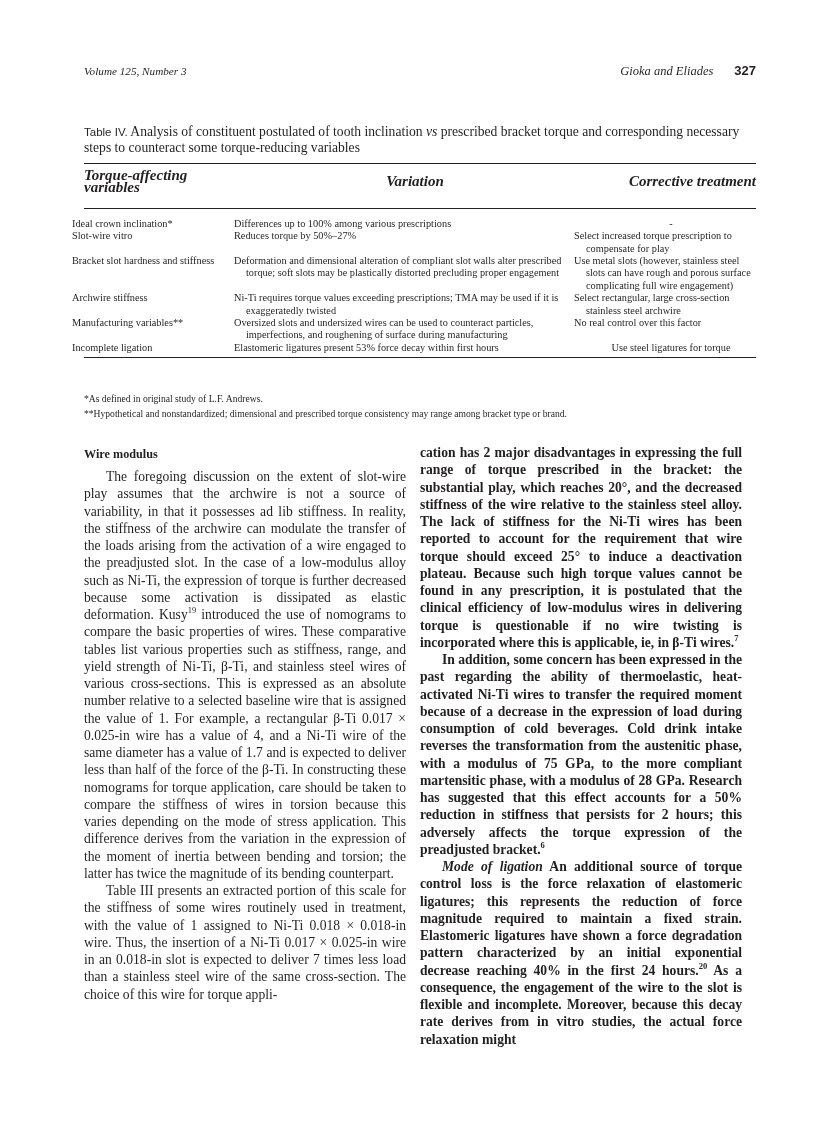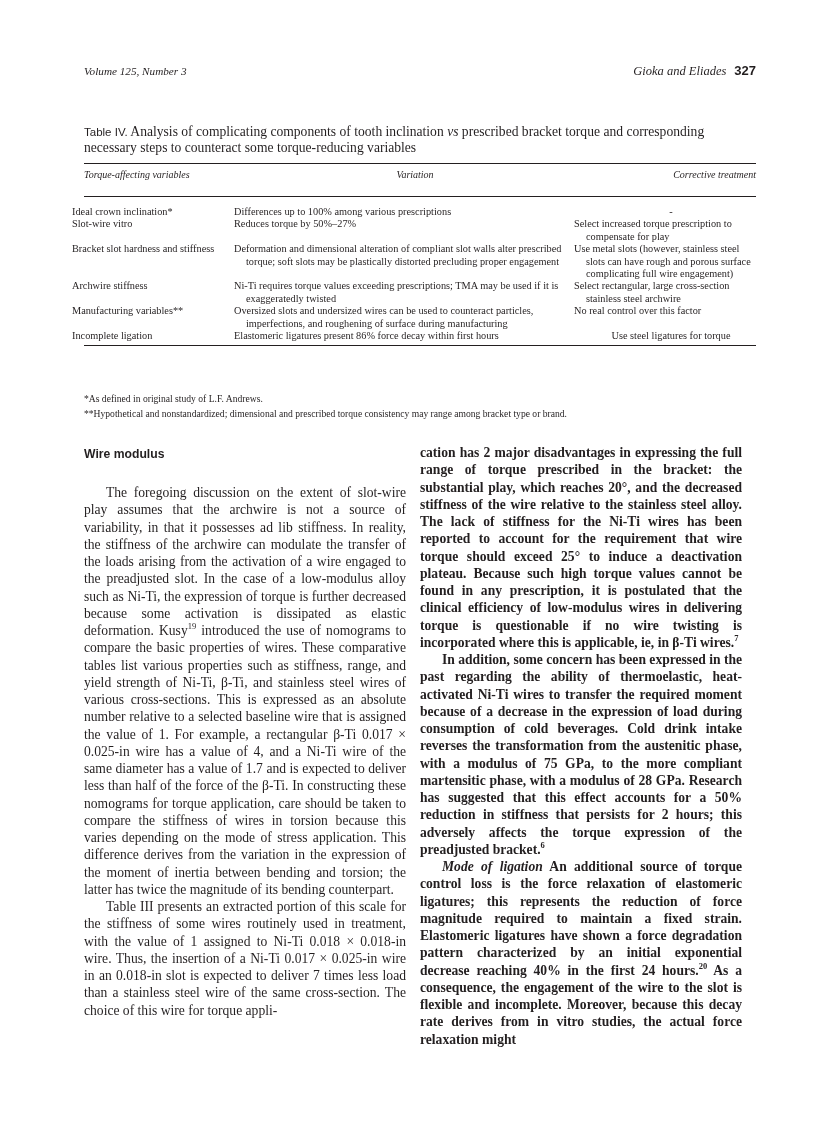--- a/index.html
+++ b/index.html
@@ -9,36 +9,36 @@
     }
     .running-head {
       position: absolute; left: 84px; top: 64px; width: 672px;
       font-style: italic; font-size: 11.2px; line-height: 14px;
     }
     .running-head .right {
       position: absolute; right: 0; top: 0; font-size: 12.5px;
     }
     .running-head .page-no {
       font-family: "Liberation Sans", "DejaVu Sans", sans-serif;
-      font-style: normal; font-weight: bold; font-size: 13px; margin-left: 8px;
+      font-style: normal; font-weight: bold; font-size: 13px; margin-left: 21px;
     }
     .table-caption {
       position: absolute; left: 84px; top: 124px; width: 672px;
       font-size: 13.6px; line-height: 16px;
     }
     .table-caption .label {
       font-family: "Liberation Sans", "DejaVu Sans", sans-serif; font-size: 11.5px;
     }
     .table-caption em { font-style: italic; }
     table.data-table {
       position: absolute; left: 84px; top: 163px; width: 672px;
       border-collapse: collapse; font-size: 10.3px; line-height: 12.4px;
     }
     table.data-table thead th {
-      font-weight: normal; font-style: italic; font-size: 10px;
+      font-weight: bold; font-style: italic; font-size: 15px;
       border-top: 1.6px solid #231f20; border-bottom: 1.6px solid #231f20;
       padding: 5px 0 14px 0; height: 13px;
     }
     table.data-table th.c1 { text-align: left; width: 162px; }
     table.data-table th.c2 { text-align: center; width: 338px; }
     table.data-table th.c3 { text-align: right; }
     table.data-table tbody td { vertical-align: top; padding: 0; }
     table.data-table tbody tr:first-child td { padding-top: 9px; }
     table.data-table tbody tr:last-child td { padding-bottom: 3px; border-bottom: 1.6px solid #231f20; }
     .hang { padding-left: 12px; text-indent: -12px; }
@@ -52,38 +52,38 @@
     }
     .col {
       position: absolute; top: 444px; width: 322px;
       font-size: 13.6px; line-height: 17.25px; text-align: justify;
     }
     .col.left { left: 84px; }
     .col.right { left: 420px; font-weight: bold; }
     .col p { margin: 0; text-indent: 22px; }
     .col p.noindent { text-indent: 0; }
     .section-head {
-      font-family: Liberation Sans, sans-serif;
-      font-weight: bold; font-size: 12.2px; margin: 2px 0 21px 0; line-height: 17px;
+      font-family: Liberation Serif, serif;
+      font-weight: bold; font-size: 12.2px; margin: 2px 0 5px 0; line-height: 17px;
     }
     sup { font-size: 8.5px; line-height: 0; vertical-align: 6px; }
     em.runin { font-style: italic; }
   </style>
 </head>
 <body>
 
 <div class="running-head">
   <div>Volume 125, Number 3</div>
   <div class="right">
     <span>Gioka and Eliades</span><span class="page-no">327</span>
   </div>
 </div>
 
 <div class="table-caption">
-  <span class="label">Table IV.</span><span> Analysis of complicating components of tooth inclination </span><em>vs</em><span> prescribed bracket torque and corresponding necessary steps to counteract some torque-reducing variables</span>
+  <span class="label">Table IV.</span><span> Analysis of constituent postulated of tooth inclination </span><em>vs</em><span> prescribed bracket torque and corresponding necessary steps to counteract some torque-reducing variables</span>
 </div>
 
 <table class="data-table">
   <thead>
     <tr>
       <th class="c1">Torque-affecting variables</th>
       <th class="c2">Variation</th>
       <th class="c3">Corrective treatment</th>
     </tr>
   </thead>
@@ -108,21 +108,21 @@
       <td class="c2 hang">Ni-Ti requires torque values exceeding prescriptions; TMA may be used if it is exaggeratedly twisted</td>
       <td class="c3 hang">Select rectangular, large cross-section stainless steel archwire</td>
     </tr>
     <tr>
       <td class="c1 hang">Manufacturing variables**</td>
       <td class="c2 hang">Oversized slots and undersized wires can be used to counteract particles, imperfections, and roughening of surface during manufacturing</td>
       <td class="c3 hang">No real control over this factor</td>
     </tr>
     <tr>
       <td class="c1 hang">Incomplete ligation</td>
-      <td class="c2 hang">Elastomeric ligatures present 86% force decay within first hours</td>
+      <td class="c2 hang">Elastomeric ligatures present 53% force decay within first hours</td>
       <td class="c3 center">Use steel ligatures for torque</td>
     </tr>
   </tbody>
 </table>
 
 <div class="footnotes">
   <div>*As defined in original study of L.F. Andrews.</div>
   <div>**Hypothetical and nonstandardized; dimensional and prescribed torque consistency may range among bracket type or brand.</div>
 </div>
 

